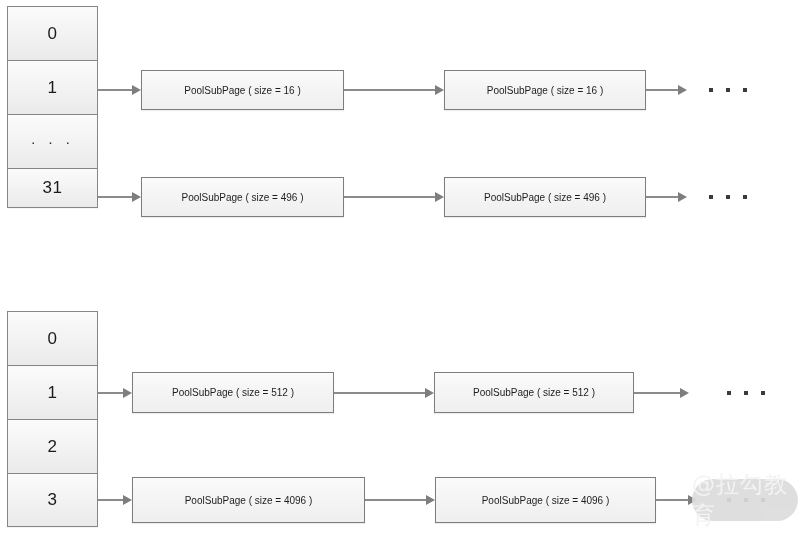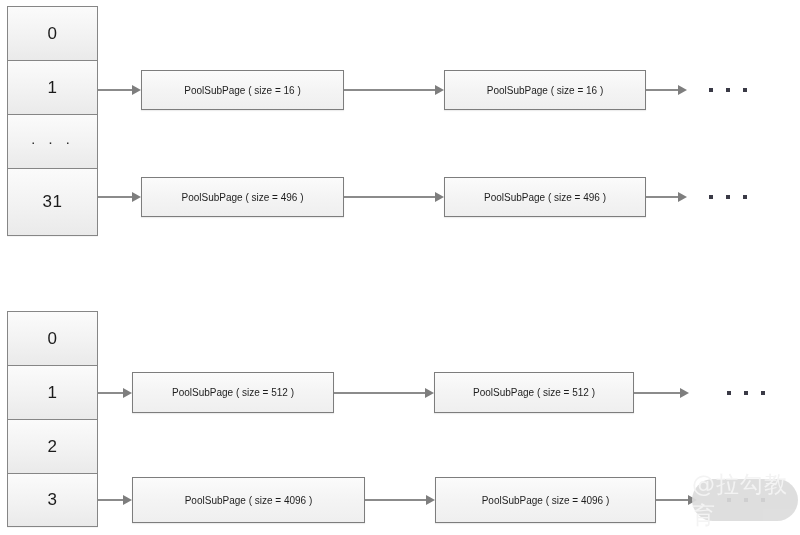--- a/index.html
+++ b/index.html
@@ -106,21 +106,21 @@
 </style>
 </head>
 <body>
 
 <div id="canvas">
 
   <div class="index-column" style="left:7px; top:6px; width:91px; height:218px;">
     <div class="index-cell" style="top:0px; width:91px; height:55px;">0</div>
     <div class="index-cell" style="top:54px; width:91px; height:55px;">1</div>
     <div class="index-cell ellipsis-cell" style="top:108px; width:91px; height:55px;">· · ·</div>
-    <div class="index-cell" style="top:162px; width:91px; height:68px;">31</div>
+    <div class="index-cell" style="top:162px; width:91px; height:40px;">31</div>
   </div>
 
   <div class="connector" style="left:98px; top:89px; width:36px;"></div>
   <div class="arrow-head" style="left:132px; top:85px;"></div>
   <div class="node-box" style="left:141px; top:70px; width:203px; height:40px;">PoolSubPage ( size = 16 )</div>
   <div class="connector" style="left:344px; top:89px; width:92px;"></div>
   <div class="arrow-head" style="left:435px; top:85px;"></div>
   <div class="node-box" style="left:444px; top:70px; width:202px; height:40px;">PoolSubPage ( size = 16 )</div>
   <div class="connector" style="left:646px; top:89px; width:33px;"></div>
   <div class="arrow-head" style="left:678px; top:85px;"></div>

